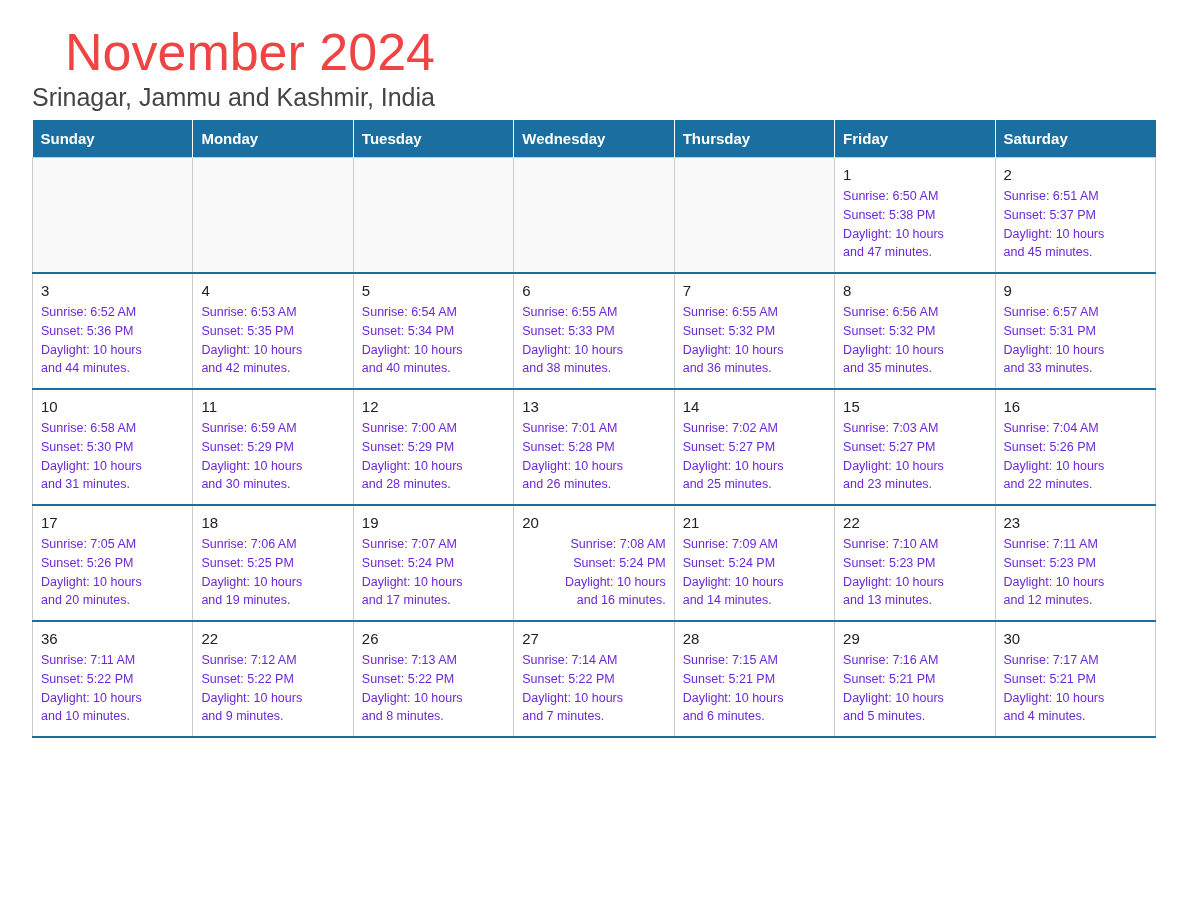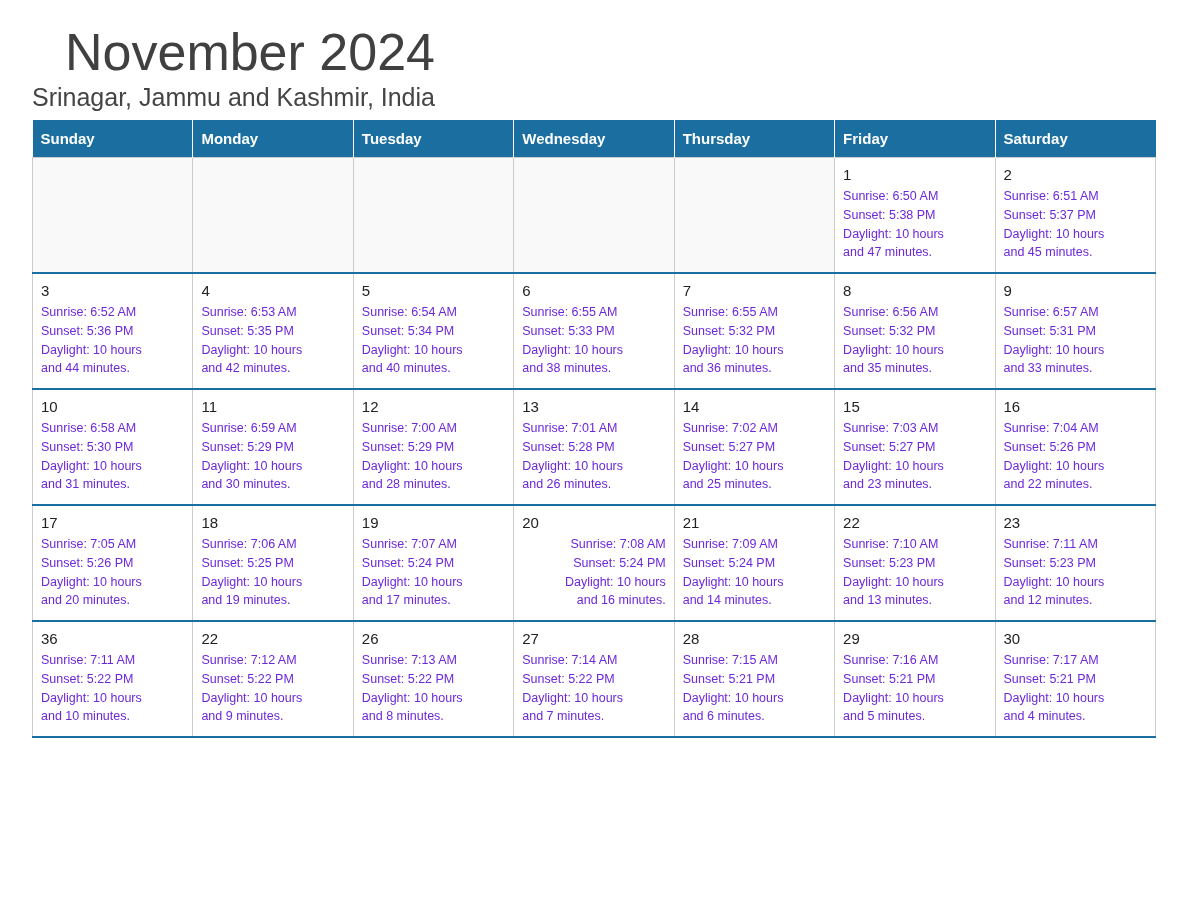--- a/index.html
+++ b/index.html
@@ -24,21 +24,21 @@
     .logo-line {
       display: flex;
       align-items: center;
     }
     .title-section {
       text-align: right;
     }
     .month-title {
       font-size: 52px;
       font-weight: 300;
-      color: #404040;
+      color: #ef4444;
       line-height: 1.1;
     }
     .location {
       font-size: 25px;
       color: #444;
       margin-top: 2px;
     }
     .calendar {
       width: 100%;
       border-collapse: collapse;

